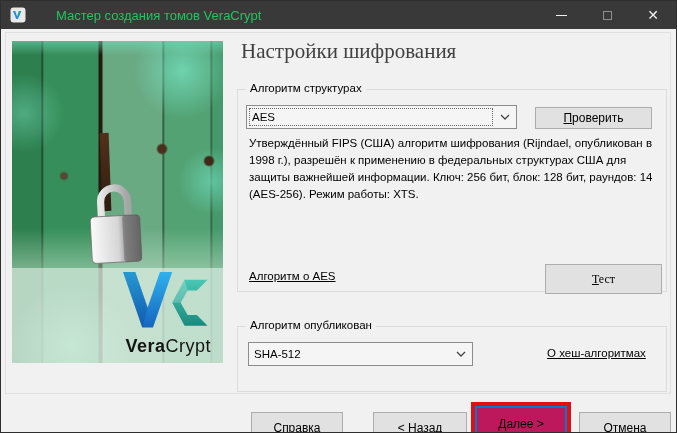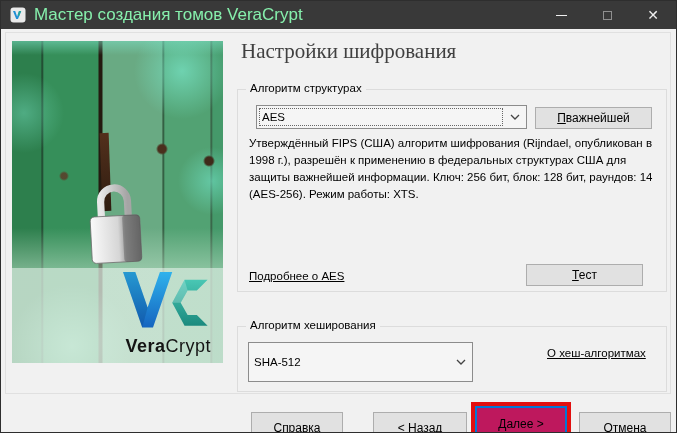--- a/index.html
+++ b/index.html
@@ -6,21 +6,21 @@
   html,body { width:677px; height:433px; }
   body { font-family:"Liberation Sans", sans-serif; font-size:11.5px; color:#000; }
 
   .window{ position:relative; width:677px; height:433px; background:#f1f1f1;
            border:1px solid #2e2e2e; overflow:hidden; }
 
   
   .titlebar{ position:absolute; left:0; top:0; width:100%; height:28px; background:#393939;
              display:flex; align-items:center; }
   .app-icon{ width:16px; height:16px; margin:0 8px 0 9px; flex:0 0 auto; }
-  .title-text{ color:#86efac; font-size:17px; }
+  .title-text{ color:#22c55e; font-size:13px;margin-left:22px; }
   .caption-btns{ position:absolute; right:0; top:0; height:28px; display:flex; }
   .cap-btn{ width:46px; height:28px; display:flex; align-items:center; justify-content:center;
             color:#efefef; font-size:13px; }
   .cap-btn .bar{ width:11px; height:1px; background:#efefef; }
   .cap-btn .box{ width:9px; height:9px; border:1px solid #8f8f8f; }
   .cap-btn.close{ font-size:14px; }
 
   
   .page-frame{ position:absolute; left:4px; top:31px; width:666px; height:362px;
                border:1px solid #e0e0e0; background:#f1f1f1; }
@@ -55,31 +55,31 @@
   .heading{ position:absolute; left:240px; top:38px; font-family:"Liberation Serif", serif;
             font-size:21px; color:#404040; }
 
   .groupbox{ position:absolute; border:1px solid #dcdcdc; background:#f1f1f1; }
   .group-enc{ left:236px; top:88px; width:430px; height:203px; }
   .group-hash{ left:236px; top:325px; width:430px; height:66px; }
   .group-label{ position:absolute; top:-8px; left:8px; background:#f1f1f1; padding:0 4px; }
 
   .combo{ position:absolute; background:#f5f5f5; border:1px solid #8c8c8c;
           display:flex; align-items:center; padding-left:5px; }
-  .combo-enc{ left:18px; top:15px; width:271px; height:24px; }
-  .combo-hash{ left:10px; top:15px; width:225px; height:40px; }
+  .combo-enc{ left:8px; top:15px; width:271px; height:24px; }
+  .combo-hash{ left:10px; top:15px; width:225px; height:24px; }
   .combo .chev{ position:absolute; right:1px; top:1px; bottom:1px; width:20px;
                 display:flex; align-items:center; justify-content:center; }
   .focus-rect{ position:absolute; left:2px; top:2px; bottom:2px; right:23px;
                border:1px dotted #666; pointer-events:none; }
 
   .btn{ background:#e1e1e1; border:1px solid #adadad; font-family:"Liberation Sans",sans-serif;
         font-size:12px; color:#000; display:flex; align-items:center; justify-content:center; }
   .btn-verify{ position:absolute; left:297px; top:17px; width:117px; height:22px; }
-  .btn-bench { position:absolute; left:288px; top:174px; width:117px; height:22px; }
+  .btn-bench { position:absolute; left:307px; top:174px; width:117px; height:30px;font-family:Liberation Serif, serif; }
 
   .desc{ position:absolute; left:11px; top:45px; width:412px; line-height:17px; }
 
   .link{ text-decoration:underline; color:#000; cursor:pointer; }
   .link-more{ position:absolute; left:11px; top:180px; }
   .link-hash{ position:absolute; left:309px; top:20px; }
 
   .u{ text-decoration:underline; }
 
   
@@ -170,34 +170,34 @@
       <span>AES</span>
       <span class="focus-rect"></span>
       <span class="chev">
         <svg width="10" height="6" viewBox="0 0 10 6">
             <path d="M1,1 L5,5 L9,1" stroke="#444" fill="none" stroke-width="1.3"></path>
           </svg>
       </span>
     </div>
 
     <button class="btn btn-verify">
-        <span><span class="u">П</span><span>важнейшей</span></span>
+        <span><span class="u">П</span><span>роверить</span></span>
       </button>
 
     <div class="desc">Утверждённый FIPS (США) алгоритм шифрования (Rijndael, опубликован в 1998 г.), разрешён к применению в федеральных структурах США для защиты важнейшей информации. Ключ: 256 бит, блок: 128 бит, раундов: 14 (AES-256). Режим работы: XTS.</div>
 
-    <span class="link link-more">Подробнее о AES</span>
+    <span class="link link-more">Алгоритм о AES</span>
 
     <button class="btn btn-bench">
         <span><span class="u">Т</span><span>ест</span></span>
       </button>
   </div>
 
   <div class="groupbox group-hash">
-    <span class="group-label">Алгоритм хеширования</span>
+    <span class="group-label">Алгоритм опубликован</span>
 
     <div class="combo combo-hash">
       <span>SHA-512</span>
       <span class="chev">
         <svg width="10" height="6" viewBox="0 0 10 6">
             <path d="M1,1 L5,5 L9,1" stroke="#444" fill="none" stroke-width="1.3"></path>
           </svg>
       </span>
     </div>
 

